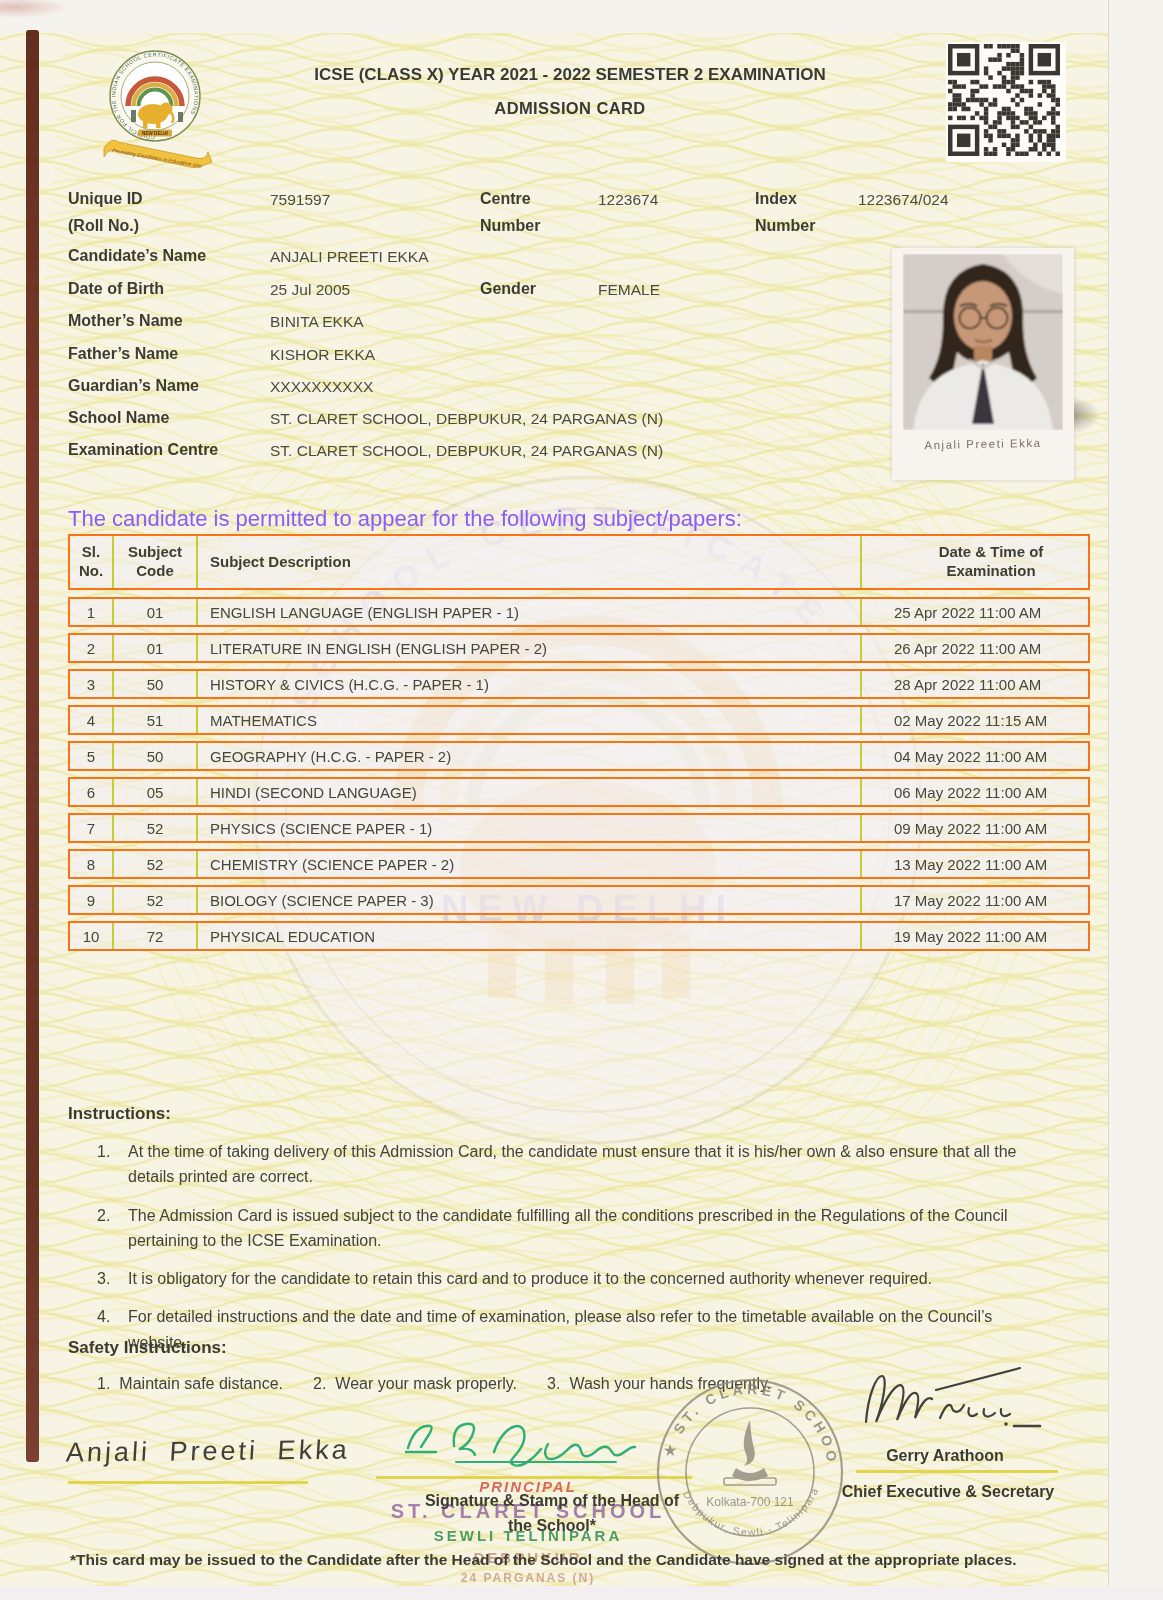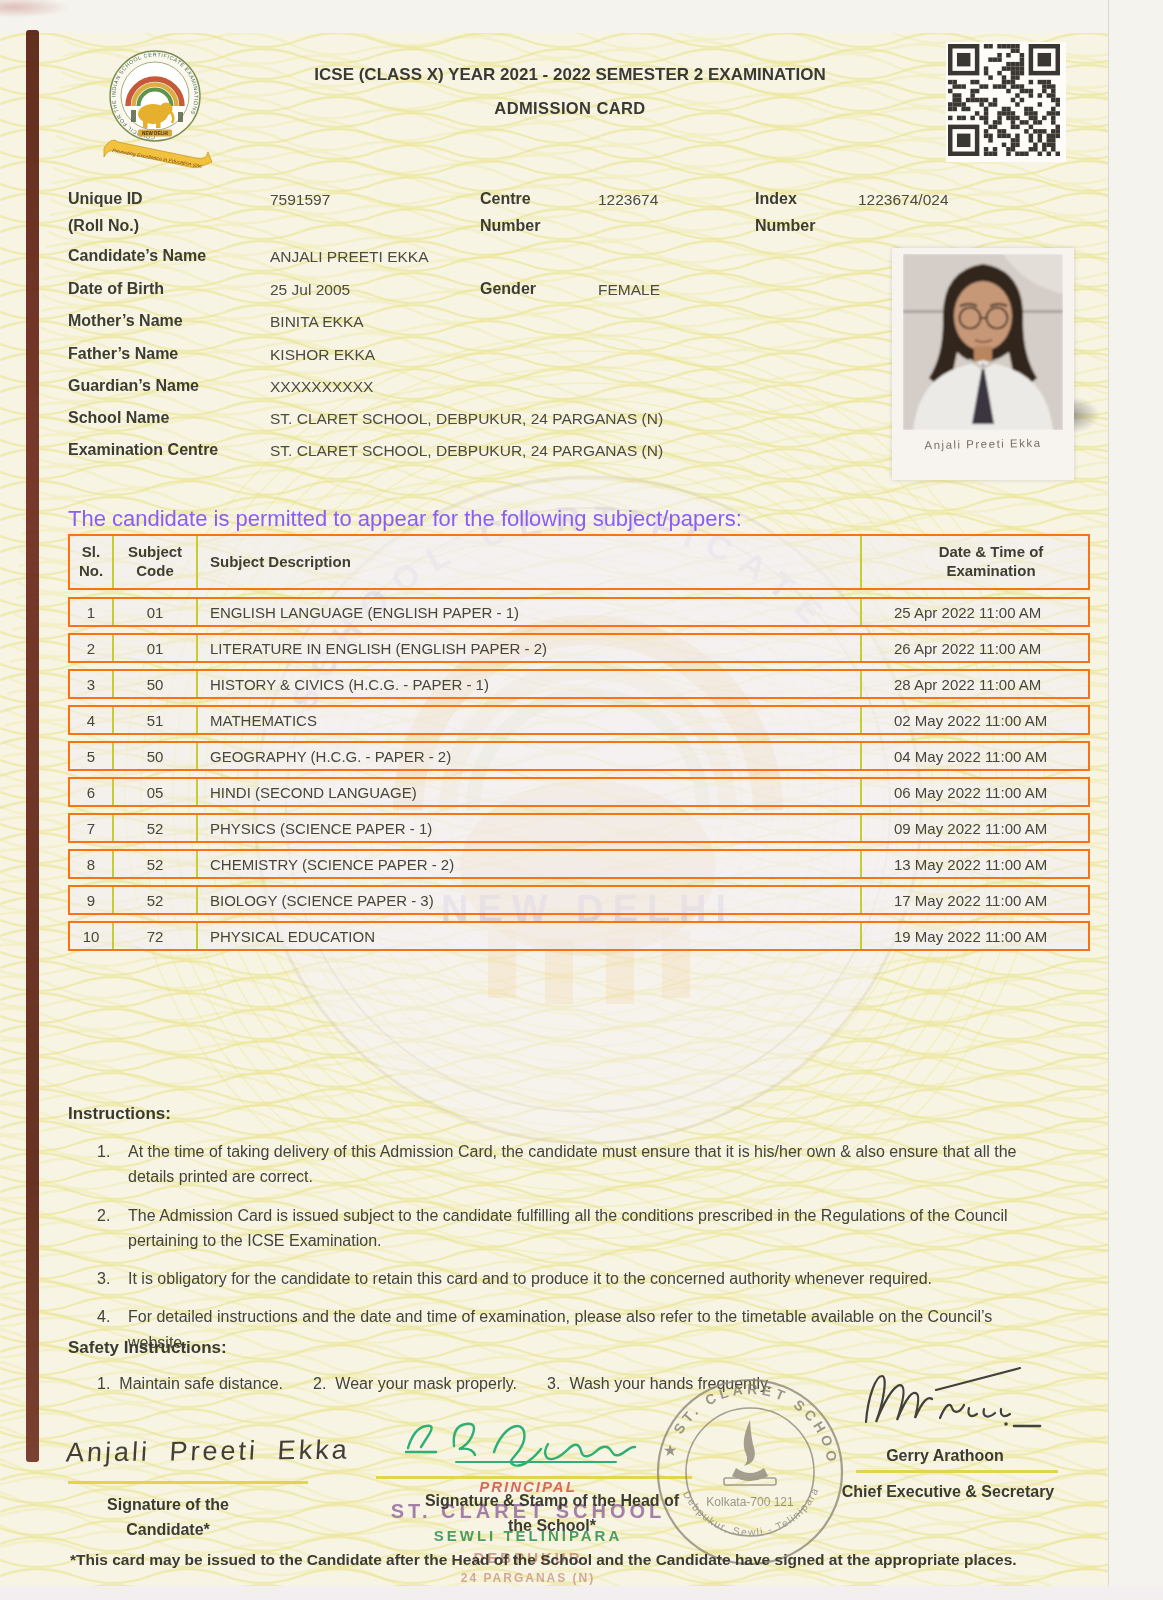--- a/index.html
+++ b/index.html
@@ -473,21 +473,21 @@
         <div class="trow">
         <div>3</div>
         <div>50</div>
         <div class="c-desc">HISTORY &amp; CIVICS (H.C.G. - PAPER - 1)</div>
         <div class="c-date">28 Apr 2022 11:00 AM</div>
       </div>
         <div class="trow">
         <div>4</div>
         <div>51</div>
         <div class="c-desc">MATHEMATICS</div>
-        <div class="c-date">02 May 2022 11:00 AM</div>
+        <div class="c-date">02 May 2022 11:15 AM</div>
       </div>
         <div class="trow">
         <div>5</div>
         <div>50</div>
         <div class="c-desc">GEOGRAPHY (H.C.G. - PAPER - 2)</div>
         <div class="c-date">04 May 2022 11:00 AM</div>
       </div>
         <div class="trow">
         <div>6</div>
         <div>05</div>
@@ -554,24 +554,20 @@
       <span>Wear your mask properly.</span>
     </div>
       <div class="safety-item">
       <span>3.</span>
       <span>Wash your hands frequently.</span>
     </div>
     </div>
 
   <div class="abs hand" style="left:66px;top:1436px;">Anjali Preeti Ekka</div>
   <div class="abs sig-line" style="left:68px;top:1481px;width:240px;"></div>
-  <div class="abs cap" style="left:48px;top:1493px;width:240px;">
-    <div>Signature of the</div>
-    <div>Candidate*</div>
-  </div>
 
   <svg class="abs" style="left:398px;top:1406px;" width="262" height="64" viewBox="0 0 262 64">
     <g fill="none" stroke="#2fae77" stroke-width="2.4" stroke-linecap="round">
       <path d="M10,42 q6,-20 18,-22 q10,-2 2,10 l-7,11 m-15,5 h30"></path>
       <path d="M56,40 q-2,-20 12,-22 q12,-2 6,12 q-4,9 -13,13 q13,-2 16,6"></path>
       <path d="M96,46 c10,-30 34,-34 30,-12 c-3,15 -20,21 -10,25 c8,3 19,-6 27,-16"></path>
       <path d="M150,38 c-6,10 -2,18 8,14 c10,-4 15,-15 21,-13 c6,2 2,13 11,11 c8,-2 11,-11 19,-9 c6,2 4,10 12,8 c7,-2 10,-9 16,-8"></path>
       <path d="M58,56 h160" stroke-width="2"></path>
     </g>
   </svg>

